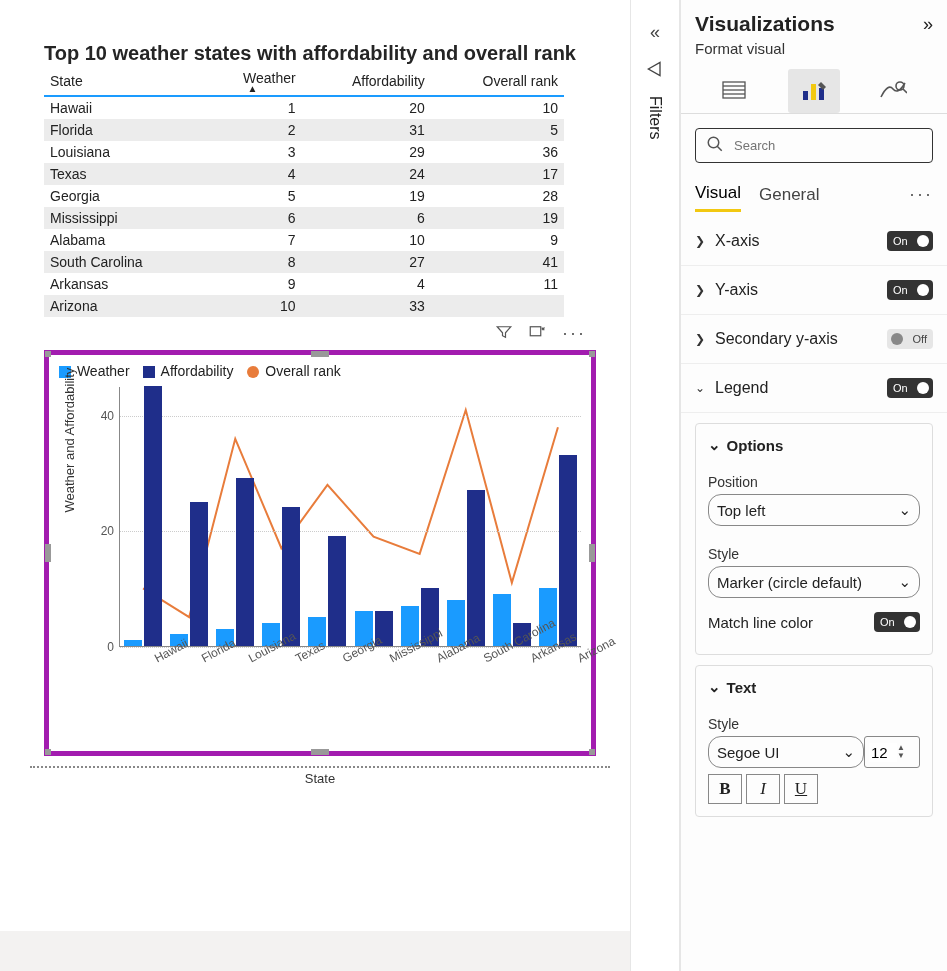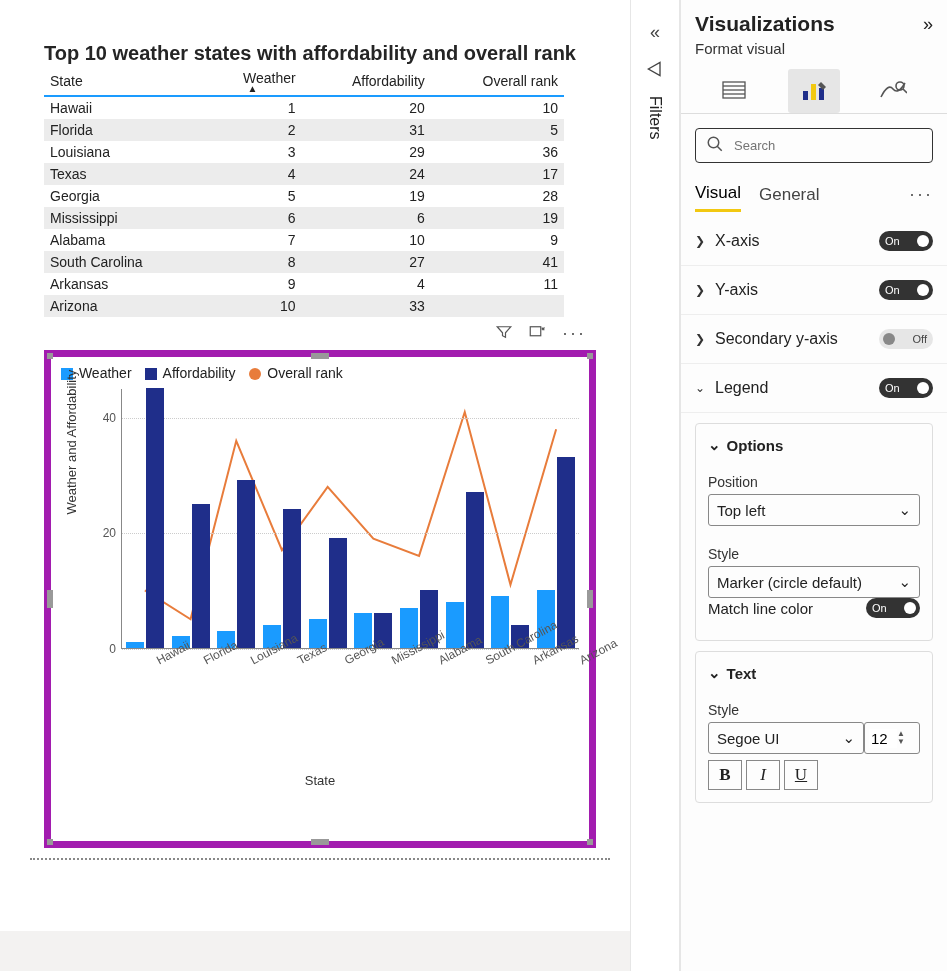--- a/index.html
+++ b/index.html
@@ -69,22 +69,22 @@
     display: inline-block;
     padding: 4px 6px;
     cursor: pointer;
     vertical-align: middle;
   }
 
   
   .chart-outer {
     position: relative;
     margin: 2px 14px 0 14px;
-    border: 7px solid #a21caf;
-    height: 498px;
+    border: 5px solid #a21caf;
+    height: 406px;
   }
   .handle {
     position: absolute;
     width: 6px; height: 18px;
     background: #999;
   }
   .handle.tl { top: -4px; left: -4px; width:6px; height:6px;}
   .handle.tr { top: -4px; right: -4px; width:6px; height:6px;}
   .handle.bl { bottom: -4px; left: -4px; width:6px; height:6px;}
   .handle.br { bottom: -4px; right: -4px; width:6px; height:6px;}
@@ -311,22 +311,22 @@
     width: 12px;
     font-size: 12px;
     color: #333;
   }
   .acc-row .label {
     font-size: 16px;
     flex: 1;
   }
   .toggle {
     position: relative;
-    width: 54px; height: 20px;
-    border-radius: 10px;
+    width: 46px; height: 20px;
+    border-radius: 4px;
     background: #333;
     color: #fff;
     font-size: 11px;
     display: flex;
     align-items: center;
     padding: 0 6px;
   }
   .toggle.off {
     background: #e6e6e6;
     color: #444;
@@ -361,21 +361,21 @@
   .field-label {
     font-size: 14px;
     color: #333;
     margin: 20px 0 4px;
   }
   .select-box {
     display: flex;
     align-items: center;
     justify-content: space-between;
     border: 1px solid #888;
-    border-radius: 3px;
+    border-radius: 13px;
     padding: 6px 8px;
     font-size: 15px;
     cursor: pointer;
   }
   .font-row {
     display:flex;
     gap: 0;
   }
   .font-row .select-box { flex: 1; }
   .num-input {
@@ -711,21 +711,21 @@
       <div class="field-label">Position</div>
       <div class="select-box">
         <span>Top left</span>
         <span>⌄</span>
       </div>
       <div class="field-label">Style</div>
       <div class="select-box">
         <span>Marker (circle default)</span>
         <span>⌄</span>
       </div>
-      <div class="sub-card-header with-toggle" style="font-weight:400;">
+      <div class="sub-card-header with-toggle" style="margin-top:14px; font-weight:400;">
         <span>Match line color</span>
         <span class="toggle on">
             <span>On</span>
           </span>
       </div>
     </div>
 
     <div class="sub-card">
       <div class="sub-card-header">
         <span>⌄</span>

